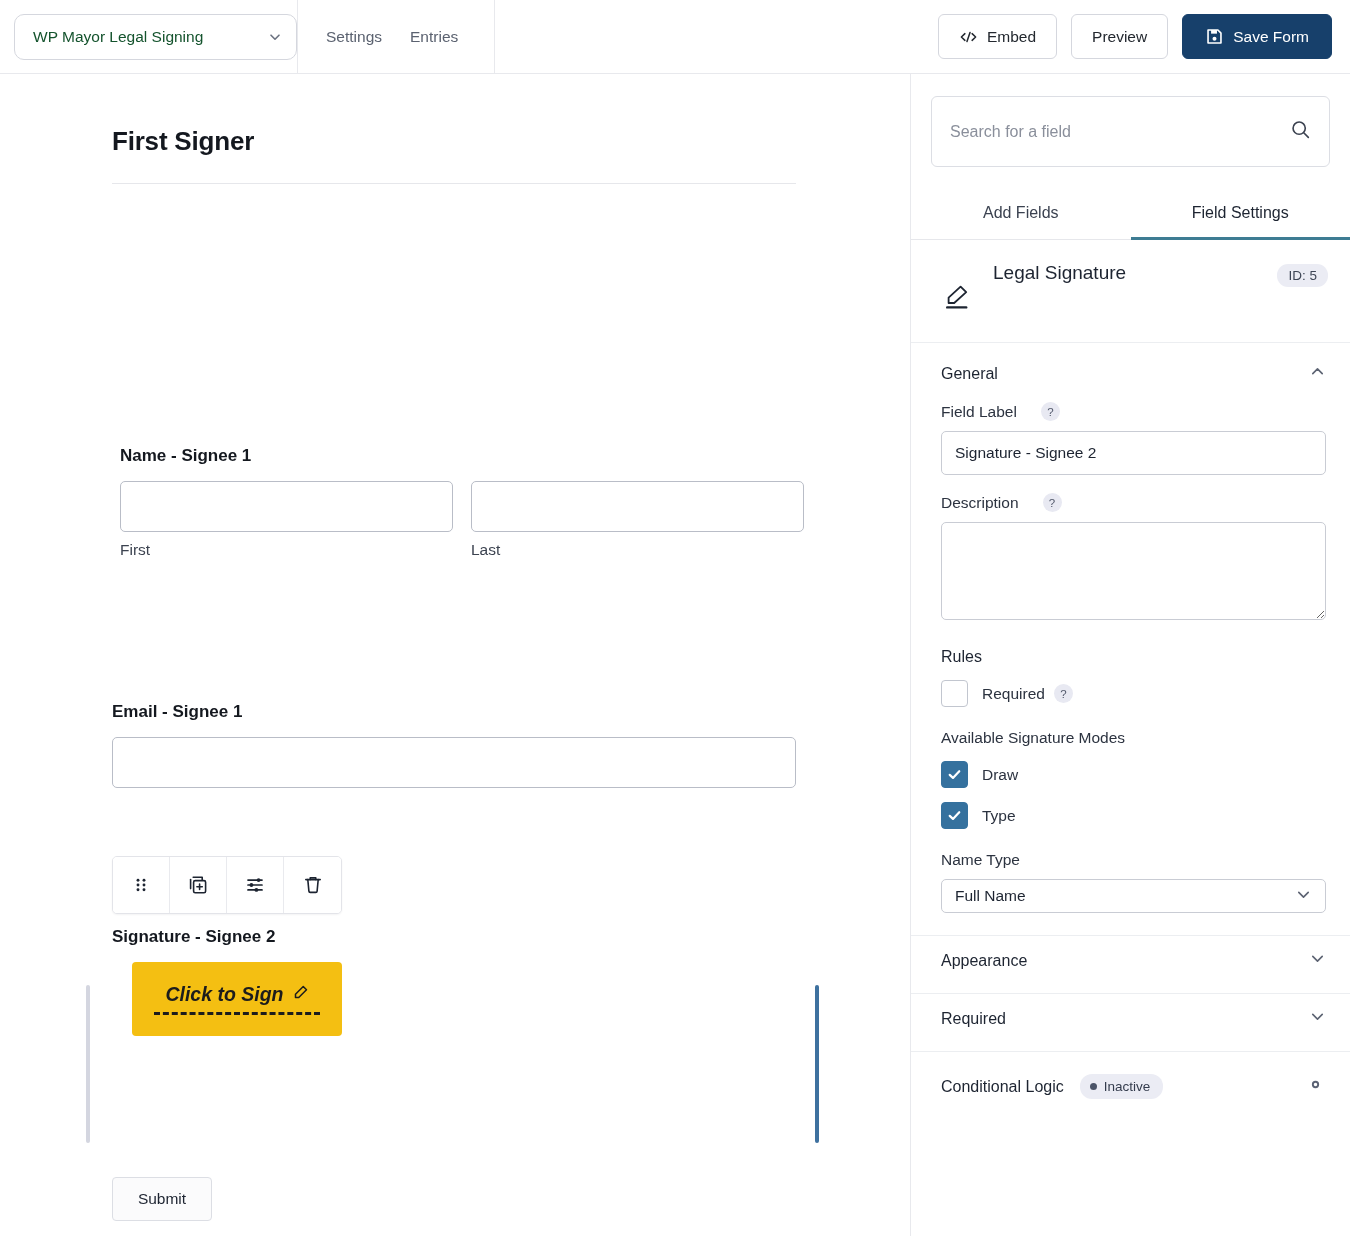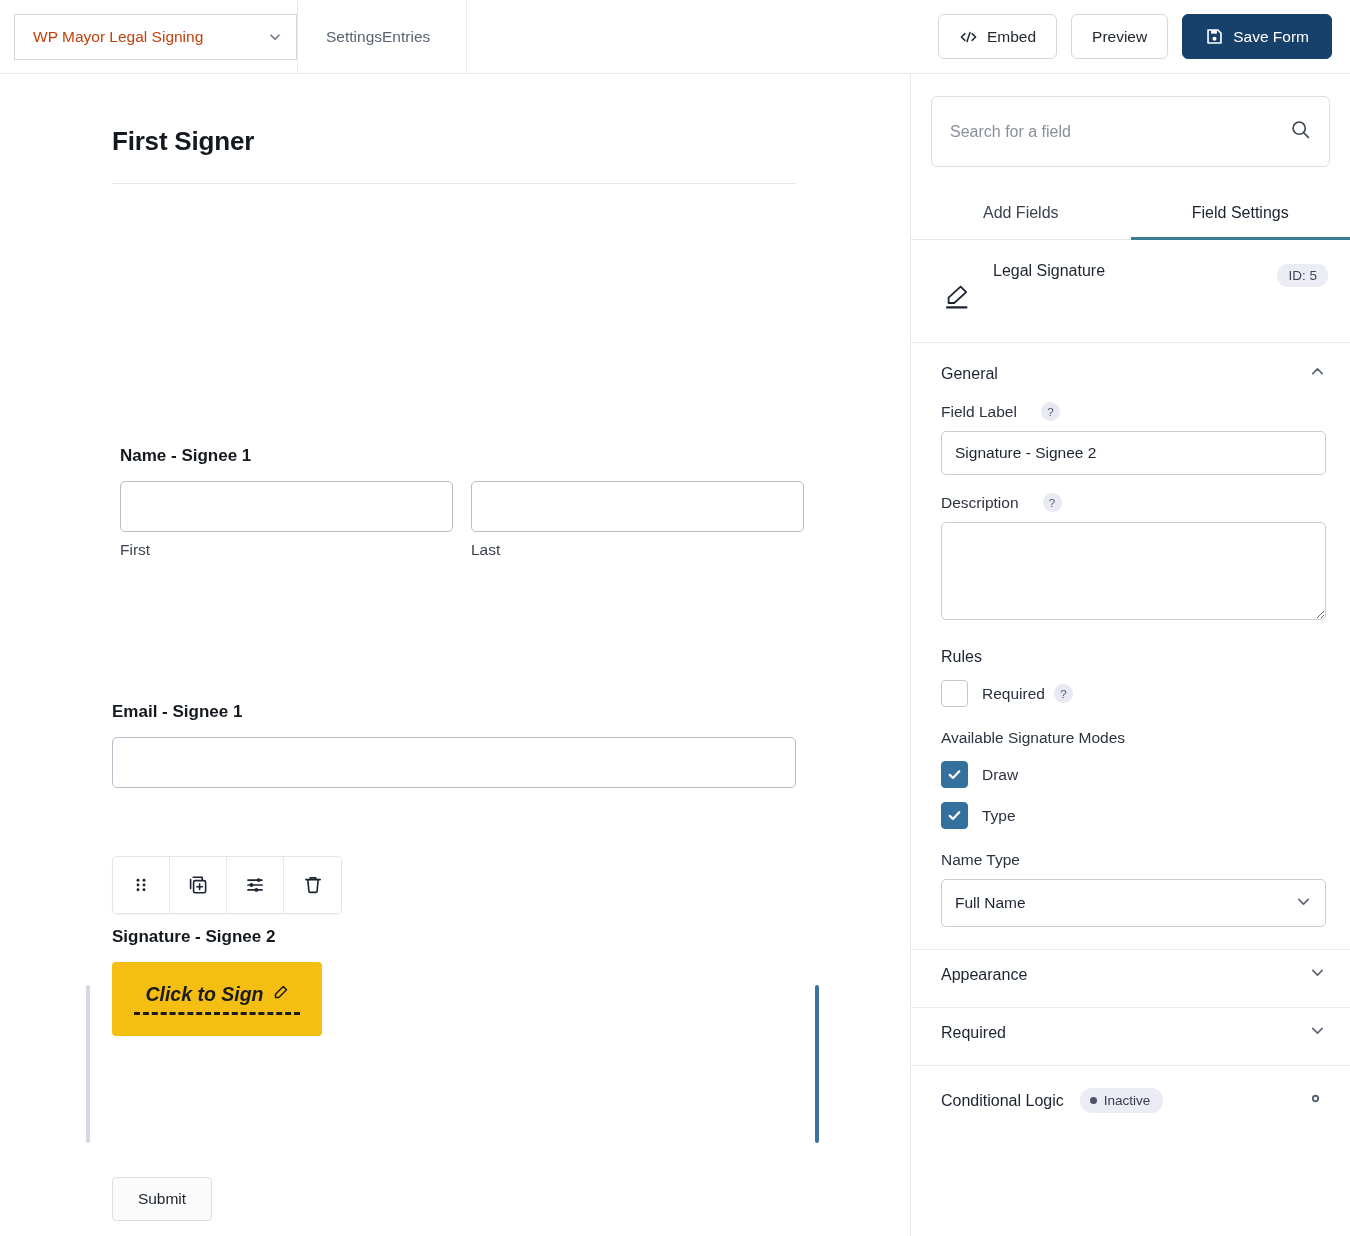--- a/index.html
+++ b/index.html
@@ -17,31 +17,31 @@
   .topbar {
     height: 74px; flex: 0 0 74px;
     display: flex; align-items: center;
     border-bottom: 1px solid #e8e9ed;
     background: #fff;
     position: relative;
   }
   .form-select-wrap { width: 297px; padding-left: 14px; display:flex; align-items:center; height:100%; }
   .form-select {
     width: 305px; height: 46px;
-    border: 1px solid #d5d7de; border-radius: 0;
+    border: 1px solid #d5d7de; border-radius: 10px;
     display: flex; align-items: center; justify-content: space-between;
     padding: 0 14px 0 18px;
-    font-size: 15.5px; color: #c2410c; background: #fff;
+    font-size: 15.5px; color: #14532d; background: #fff;
     cursor: pointer;
   }
   .chev { width: 14px; height: 14px; flex: 0 0 14px; }
   .chev svg { display:block; }
 
   .nav-group {
-    display: flex; align-items: center; 
+    display: flex; align-items: center; gap: 28px;
     height: 100%; padding: 0 36px 0 28px;
     border-right: 1px solid #e8e9ed;
     border-left: 1px solid #e8e9ed;
   }
   .nav-item { font-size: 15.5px; color: #5b6270; cursor: pointer; }
 
   .topbar-right {
     margin-left: auto; display: flex; align-items: center; gap: 14px;
     padding-right: 18px;
   }
@@ -115,20 +115,21 @@
     position: absolute; left: 703px; top: 58px; width: 4px; height: 158px;
     background: #3e719f; border-radius: 2px;
   }
   .sig-label { font-size: 17px; font-weight: 700; color: #14181f; }
   .sign-btn {
     margin-top: 15px;
     width: 210px; height: 74px; background: #f4bf12; border: none;
     border-radius: 4px; cursor: pointer;
     display: flex; flex-direction: column; align-items: center; justify-content: center;
     gap: 6px;
+    margin-left: 20px;
   }
   .sign-btn-row { display: flex; align-items: center; gap: 7px; }
   .sign-btn-text {
     font-size: 19.5px; font-weight: 700; font-style: italic; color: #1c1c1c;
     font-family: "Liberation Sans", sans-serif;
   }
   .sign-dash {
     width: 166px; height: 0; border-top: 3px dashed #1c1c1c;
   }
 
@@ -166,21 +167,21 @@
   }
   .tab.active { color: #1d2431; border-bottom-color: #3e7c93; }
 
   .field-info {
     display: flex; gap: 18px; padding: 22px 22px 26px 30px;
     border-bottom: 1px solid #eceef1;
     position: relative;
   }
   .field-info-icon { flex: 0 0 34px; padding-top: 20px; }
   .field-info-body { flex: 1; padding-right: 56px; }
-  .fi-title { font-size: 16px; color: #1d2431; font-weight: 400; }
+  .fi-title { font-size: 19px; color: #1d2431; font-weight: 400; }
   .fi-desc { margin-top: 7px; font-size: 15.5px; line-height: 1.45; color: #5a6170; }
   .id-badge {
     position: absolute; right: 22px; top: 24px;
     background: #ebecf4; color: #3e4656; border-radius: 11px;
     font-size: 13.5px; padding: 4px 11px;
   }
 
   .section-head {
     display: flex; align-items: center; justify-content: space-between;
     padding: 20px 24px 18px 30px;
@@ -217,21 +218,21 @@
   }
   .cbox.checked { background: #35719e; border-color: #35719e; }
   .cbox svg { display: none; }
   .cbox.checked svg { display: block; }
   .check-label { font-size: 15.5px; color: #2c3340; display:flex; align-items:center; gap:9px; }
 
   .modes-title { font-size: 15.5px; color: #2c3340; margin-top: 22px; }
 
   .sel-wrap { position: relative; margin-top: 10px; }
   .sel {
-    width: 100%; height: 48px; border: 1px solid #c9ccd4; border-radius: 5px;
+    width: 100%; height: 34px; border: 1px solid #c9ccd4; border-radius: 5px;
     background: #fff; display: flex; align-items: center; justify-content: space-between;
     padding: 0 13px; font-size: 15.5px; color: #1d2431; cursor: pointer;
   }
 
   .accordion-row {
     display: flex; align-items: center; justify-content: space-between;
     padding: 14px 24px 22px 30px;
     border-top: 1px solid #eceef1;
     font-size: 16px; color: #1d2431; cursor: pointer;
   }

